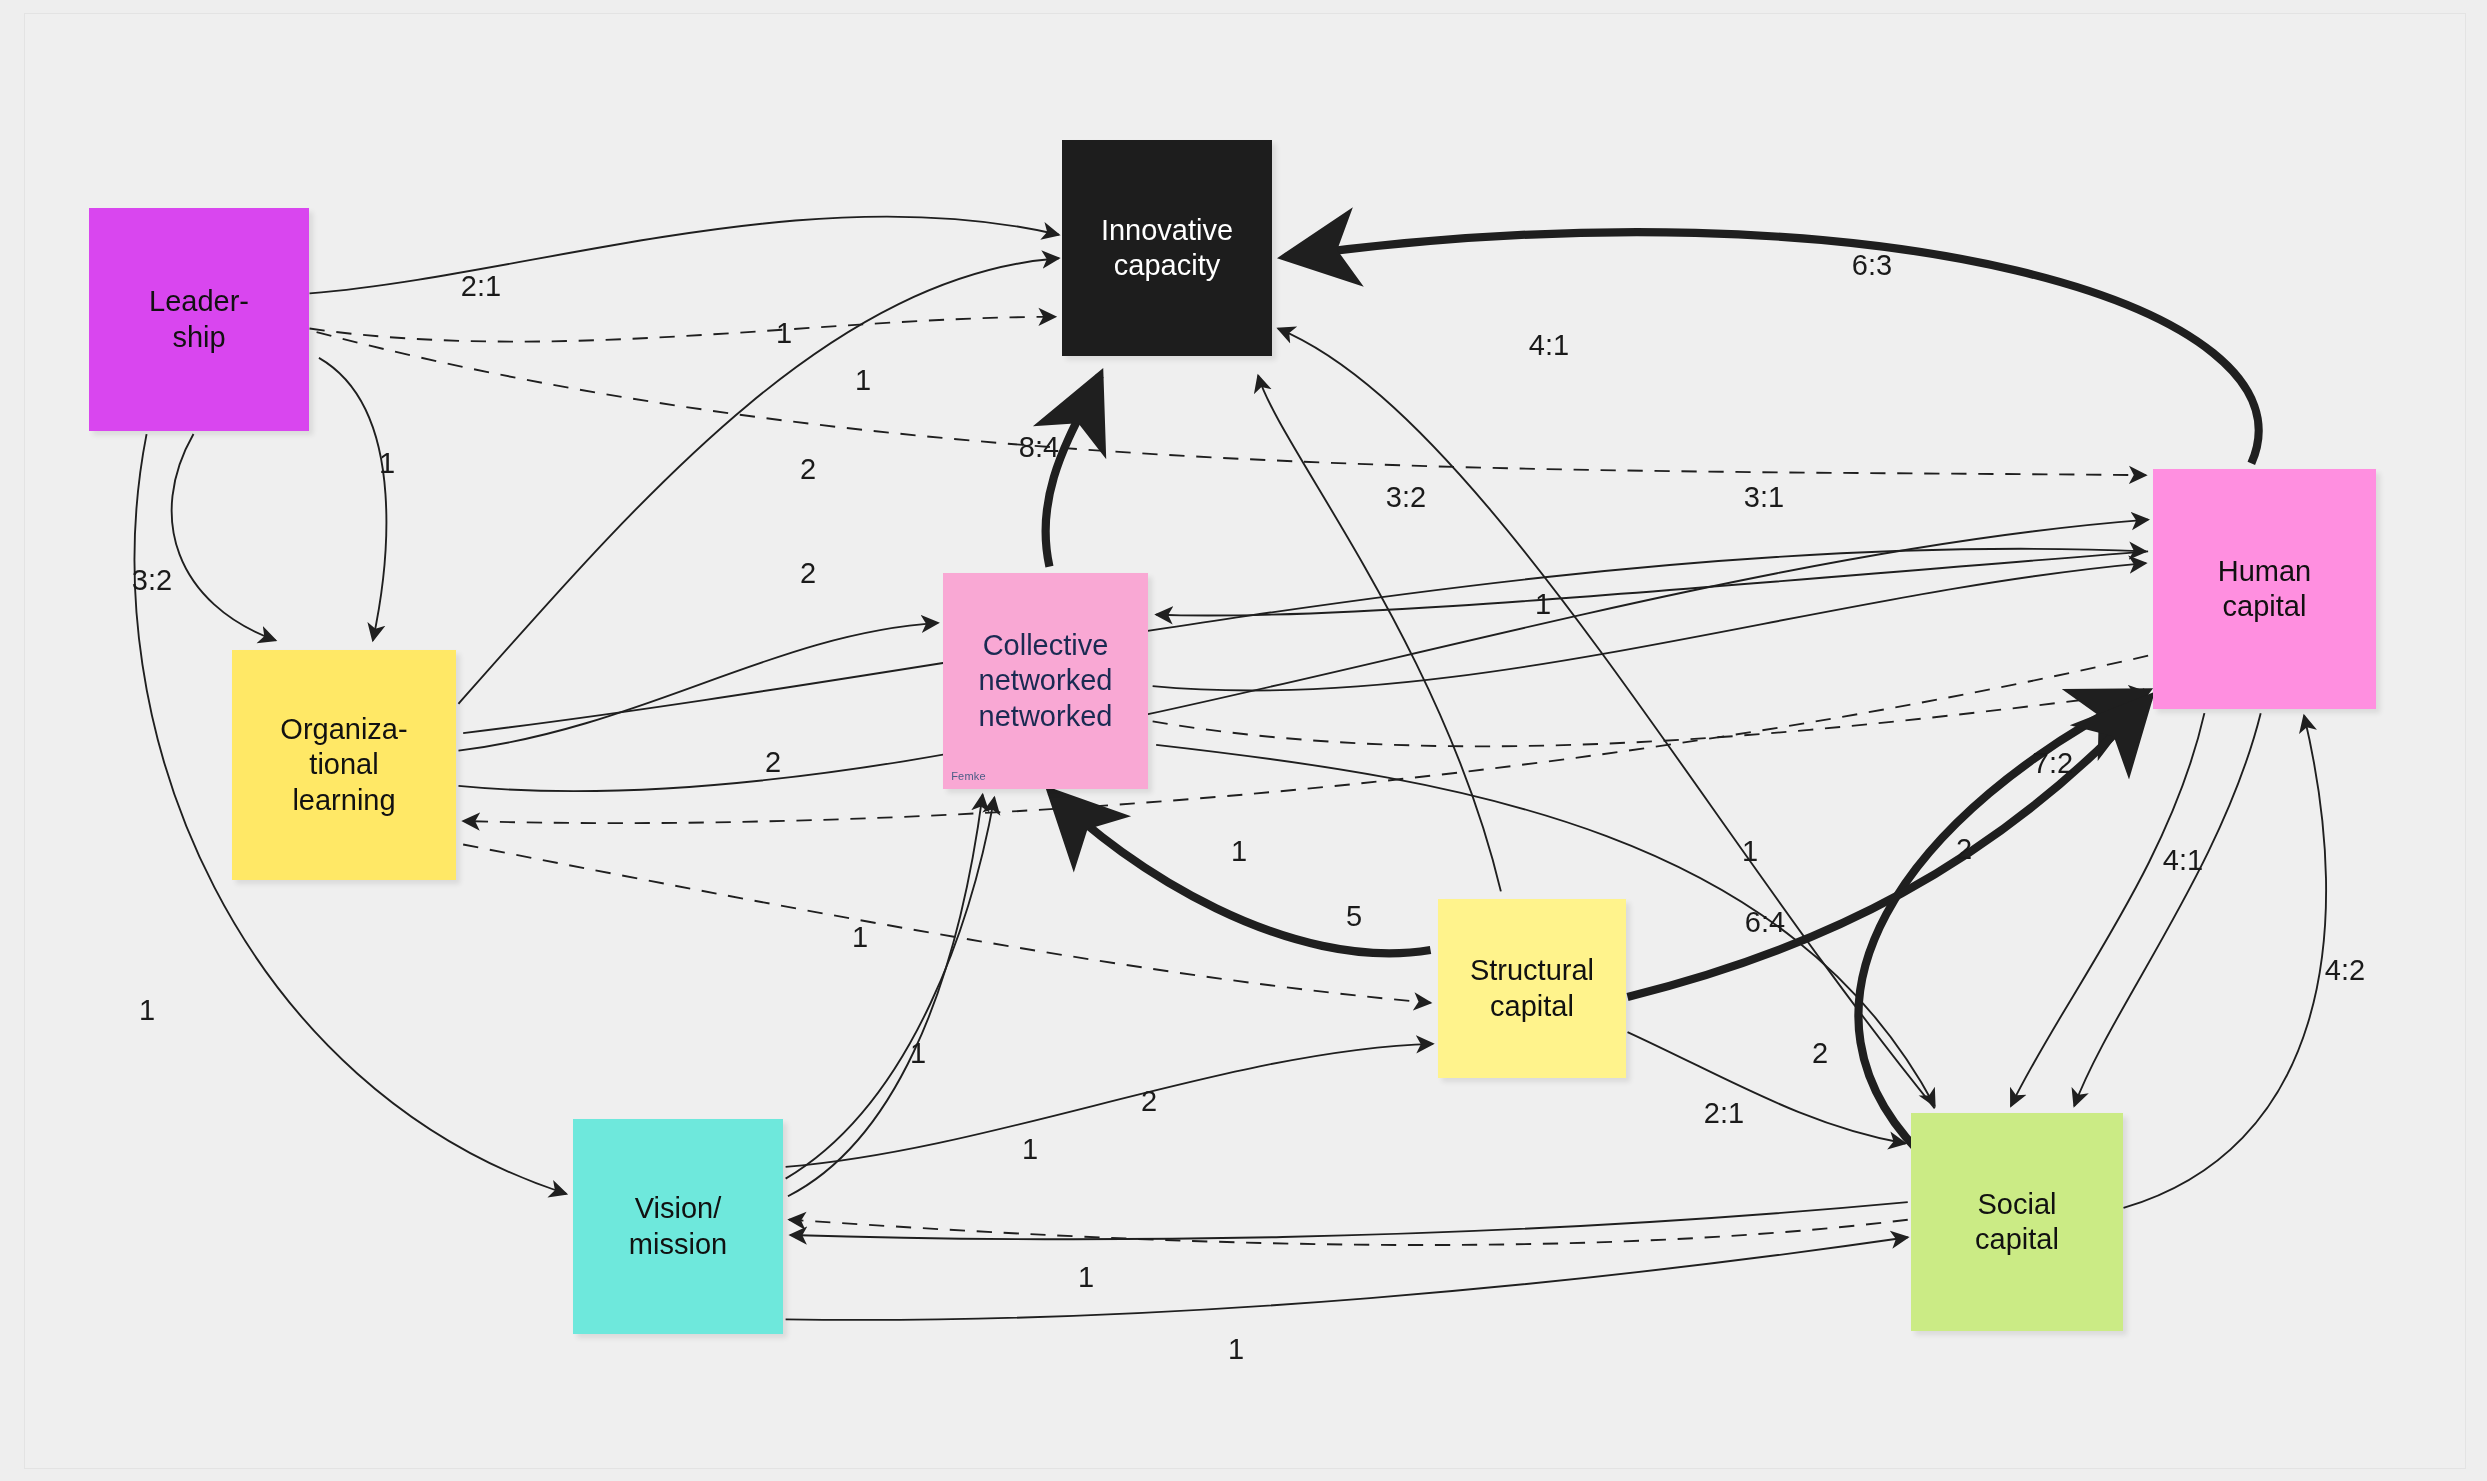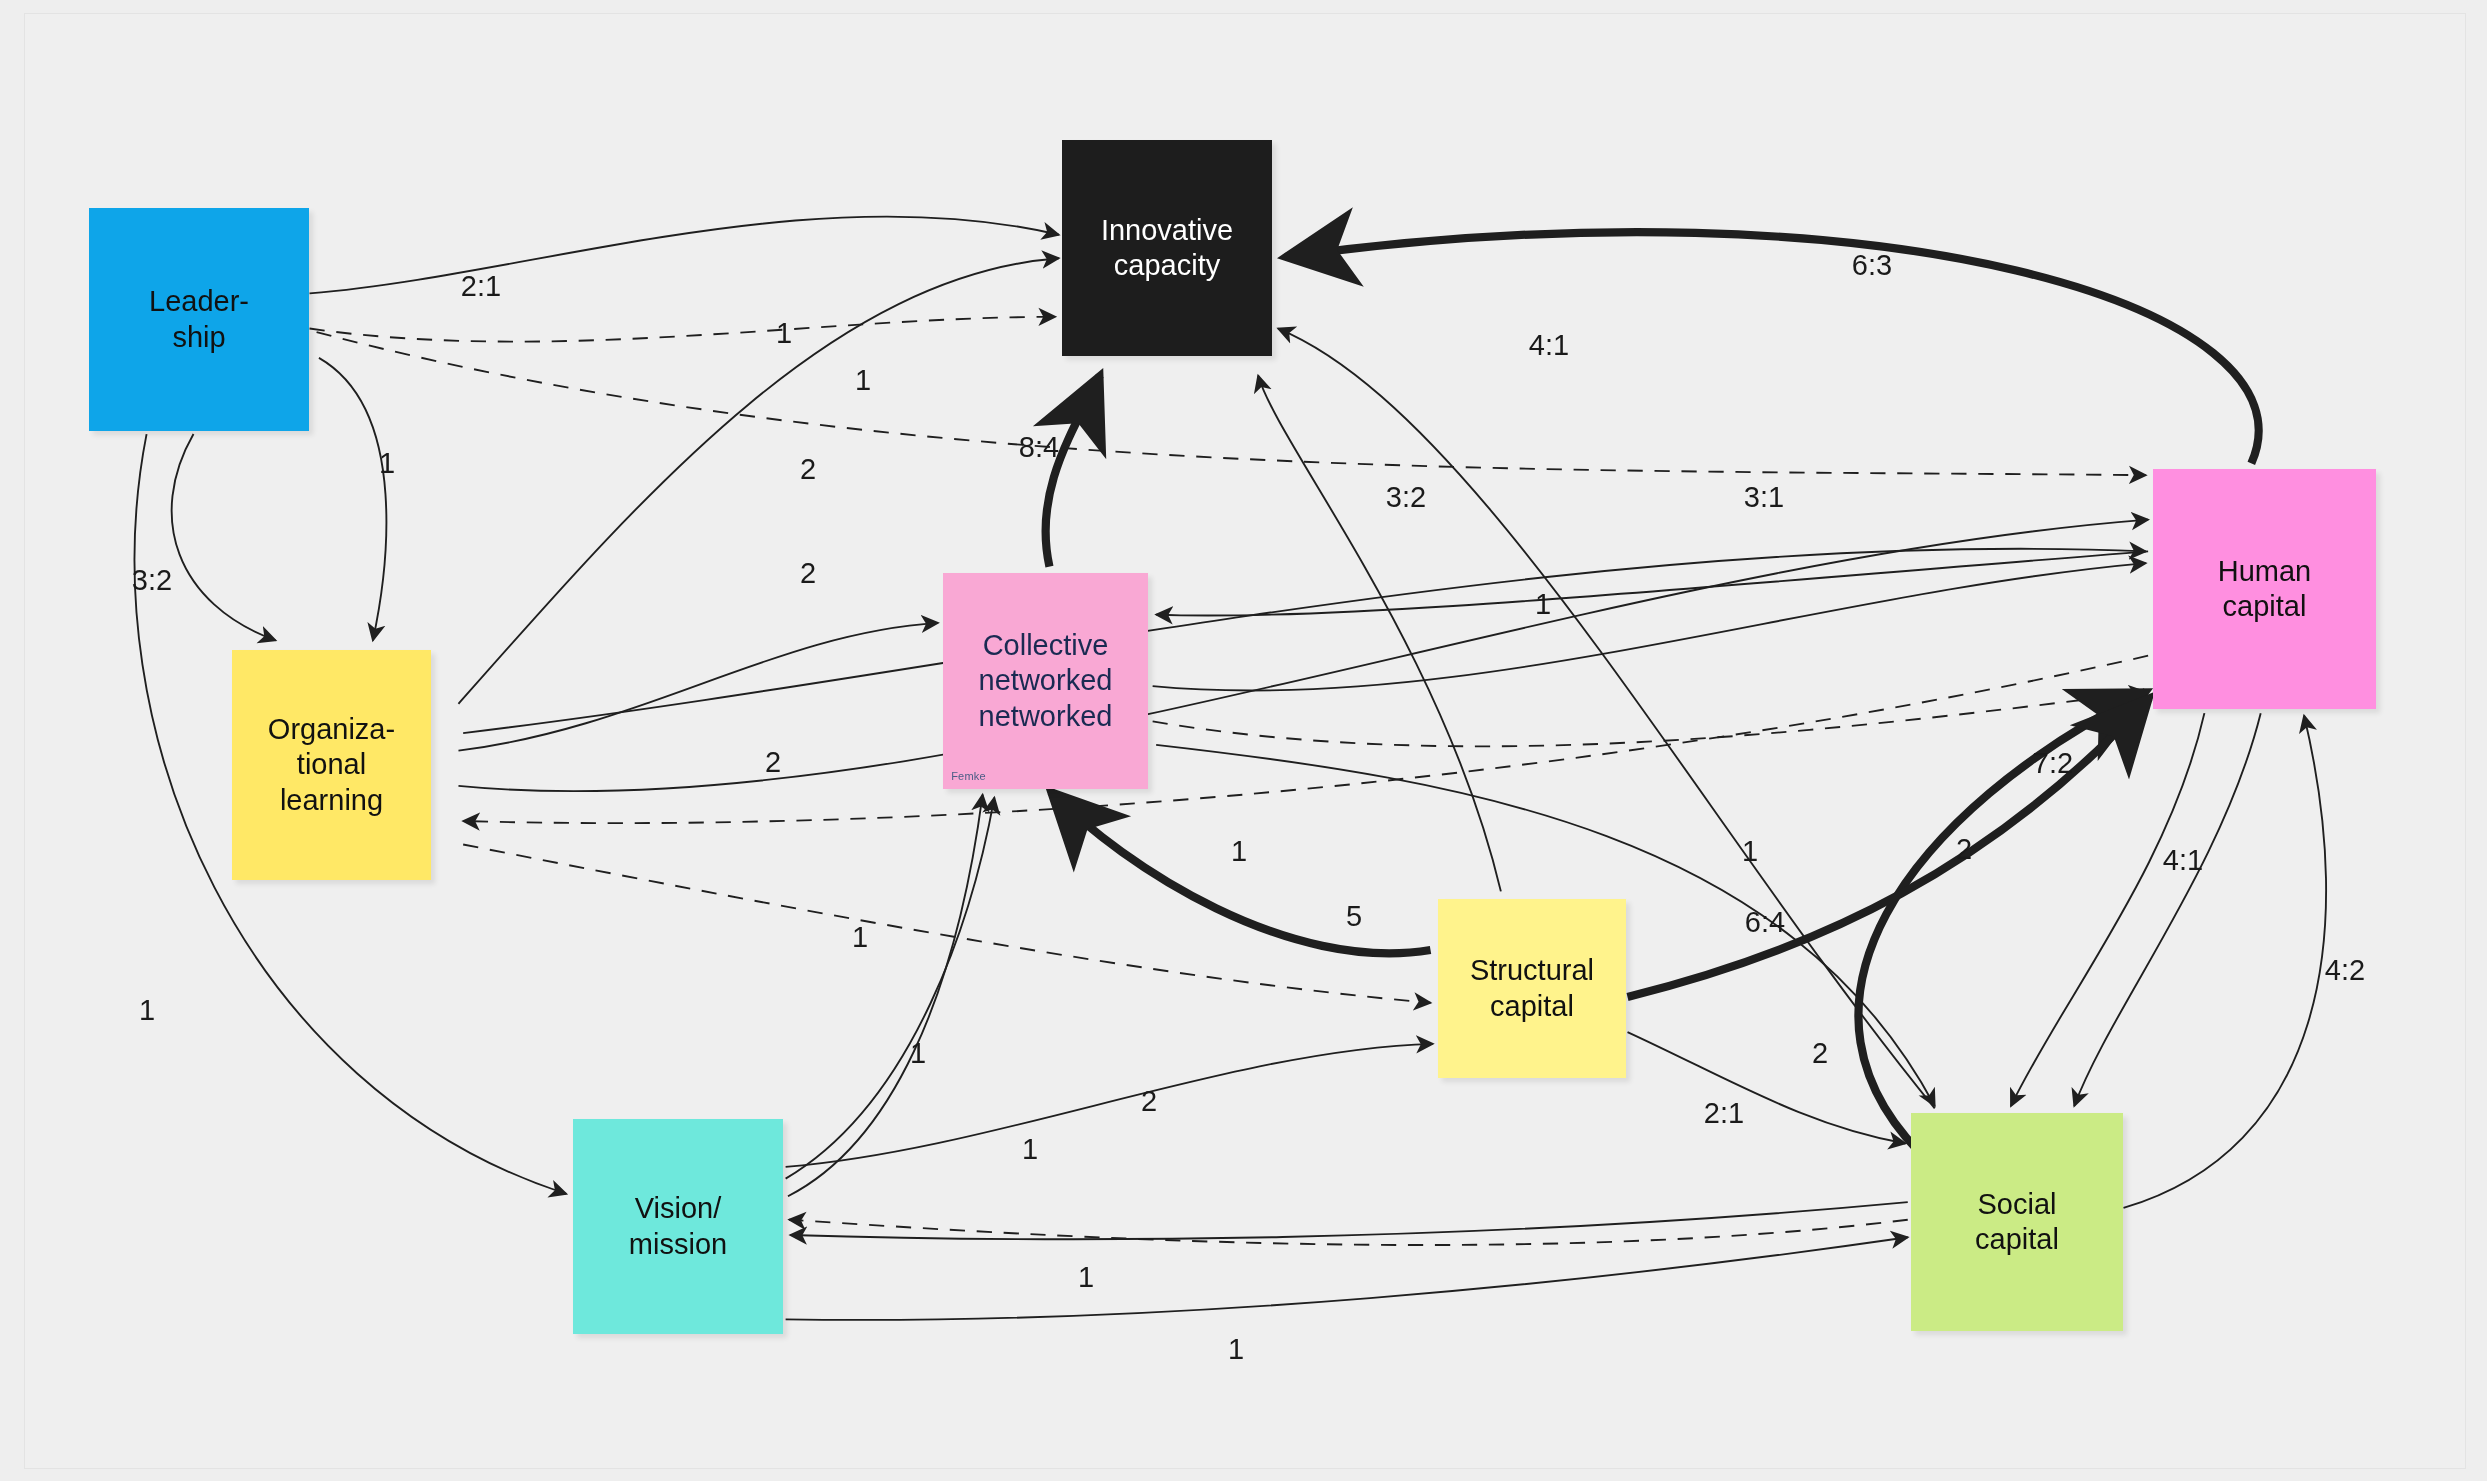--- a/index.html
+++ b/index.html
@@ -126,42 +126,42 @@
 
     <path class="edge" d="M3622,2060 C3960,1960 4020,1600 3930,1220" marker-end="url(#ah)"></path>
 
     <path class="edge thick" d="M3300,1990 C3000,1720 3260,1380 3660,1180" marker-end="url(#ah)"></path>
 
     <path class="edge thick" d="M2776,1700 C3100,1620 3400,1480 3666,1190" marker-end="url(#ah)"></path>
 
     <path class="edge" d="M790,1250 C1700,1140 2700,900 3660,940" marker-end="url(#ah)"></path>
   </svg>
 
-  <div class="node" style="left:89px;top:208px;width:220px;height:223px;background:#0ea5e9;">
+  <div class="node" style="left:89px;top:208px;width:220px;height:223px;background:#d946ef;">
     <div class="ntext">
       <div>Leader-</div>
       <div>ship</div>
     </div>
   </div>
 
   <div class="node dark" style="left:1062px;top:140px;width:210px;height:216px;background:#1d1d1d;">
     <div class="ntext">
       <div>Innovative</div>
       <div>capacity</div>
     </div>
   </div>
 
   <div class="node" style="left:2153px;top:469px;width:223px;height:240px;background:#FF8FE0;">
     <div class="ntext">
       <div>Human</div>
       <div>capital</div>
     </div>
   </div>
 
-  <div class="node" style="left:232px;top:650px;width:199px;height:230px;background:#FFE866;">
+  <div class="node" style="left:232px;top:650px;width:224px;height:230px;background:#FFE866;">
     <div class="ntext">
       <div>Organiza-</div>
       <div>tional</div>
       <div>learning</div>
     </div>
   </div>
 
   <div class="node" style="left:943px;top:573px;width:205px;height:216px;background:#f9a8d4;color:#1a2a52;">
     <div class="ntext">
       <div>Collective</div>

